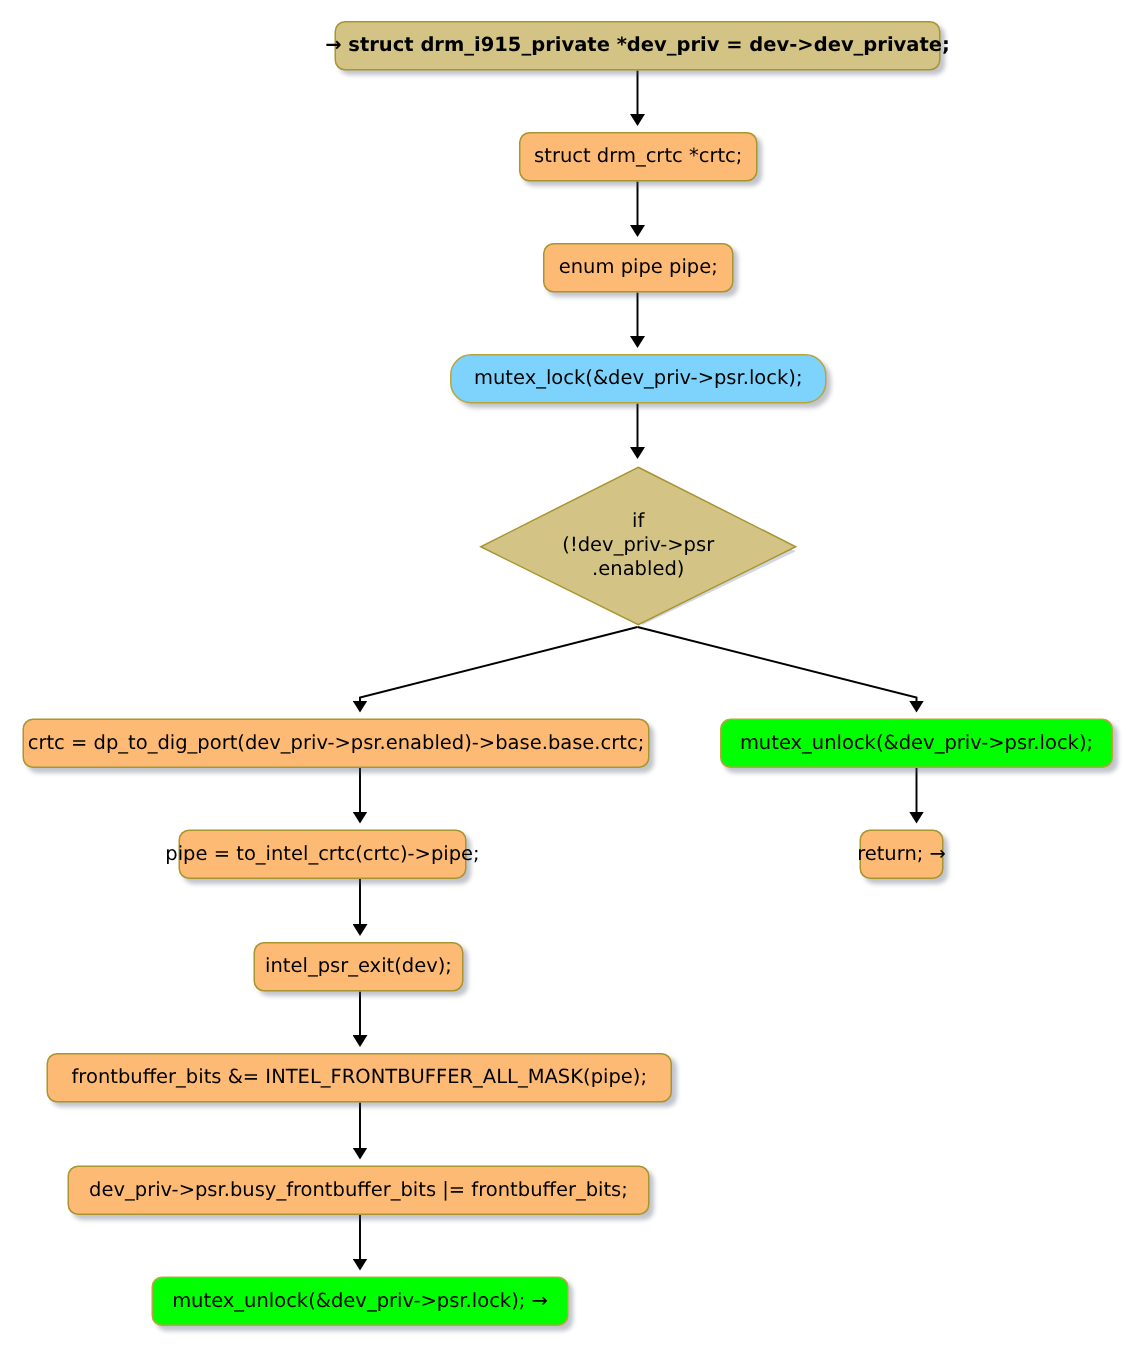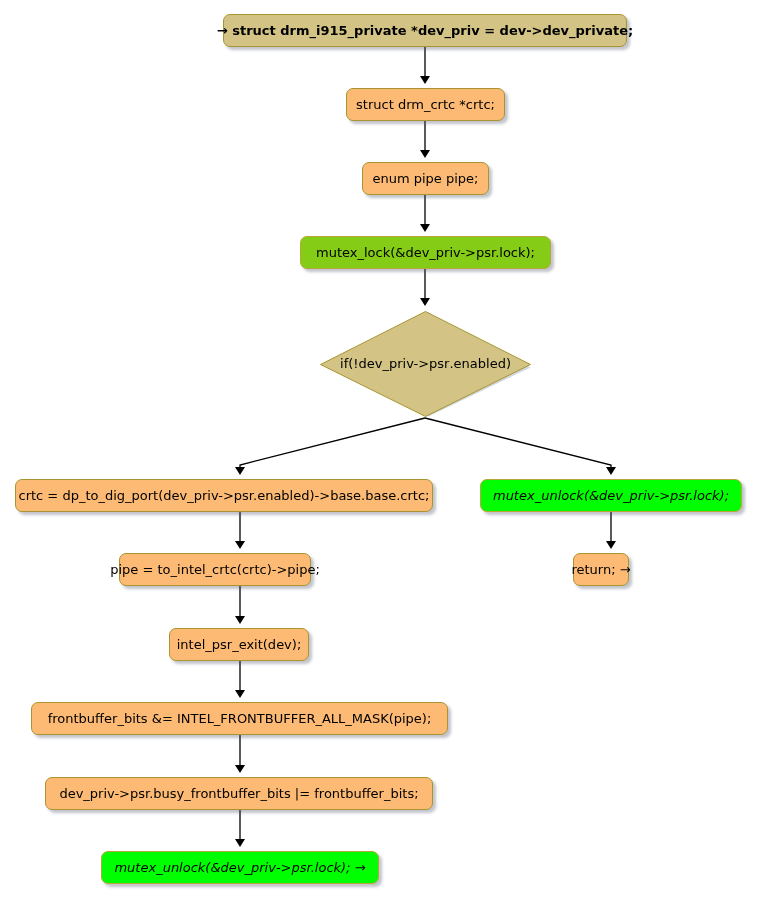--- a/index.html
+++ b/index.html
@@ -30,43 +30,43 @@
     color: #000000;
     font-size: 13px;
     line-height: 15px;
     white-space: pre;
     letter-spacing: 0px;
     box-shadow: 3px 3px 3px rgba(80, 85, 110, 0.35);
     z-index: 3;
   }
   .node.start   { background: #d3c485; }
   .node.process { background: #fdba74; }
-  .node.red     { background: #84cc16; border-color: #b8a63a; }
-  .node.green   { background: #00ff00; border-color: #b8a63a; font-style: italic; }
+  .node.red     { background: #7dd3fc; border-color: #b8a63a; border-radius: 14px; }
+  .node.green   { background: #00ff00; border-color: #b8a63a; }
 
   
   .diamond-wrap {
     position: absolute;
     z-index: 3;
   }
   .diamond-shape {
     position: absolute;
     left: 0;
     top: 0;
     width: 100%;
     height: 100%;
   }
   .diamond-label {
     position: absolute;
     left: 0;
     top: 0;
     width: 100%;
     height: 100%;
     display: flex;
-    flex-direction: row;
+    flex-direction: column;
     align-items: center;
     justify-content: center;
     font-size: 13px;
     line-height: 16px;
     color: #000000;
     white-space: pre;
     pointer-events: none;
   }
 
   

